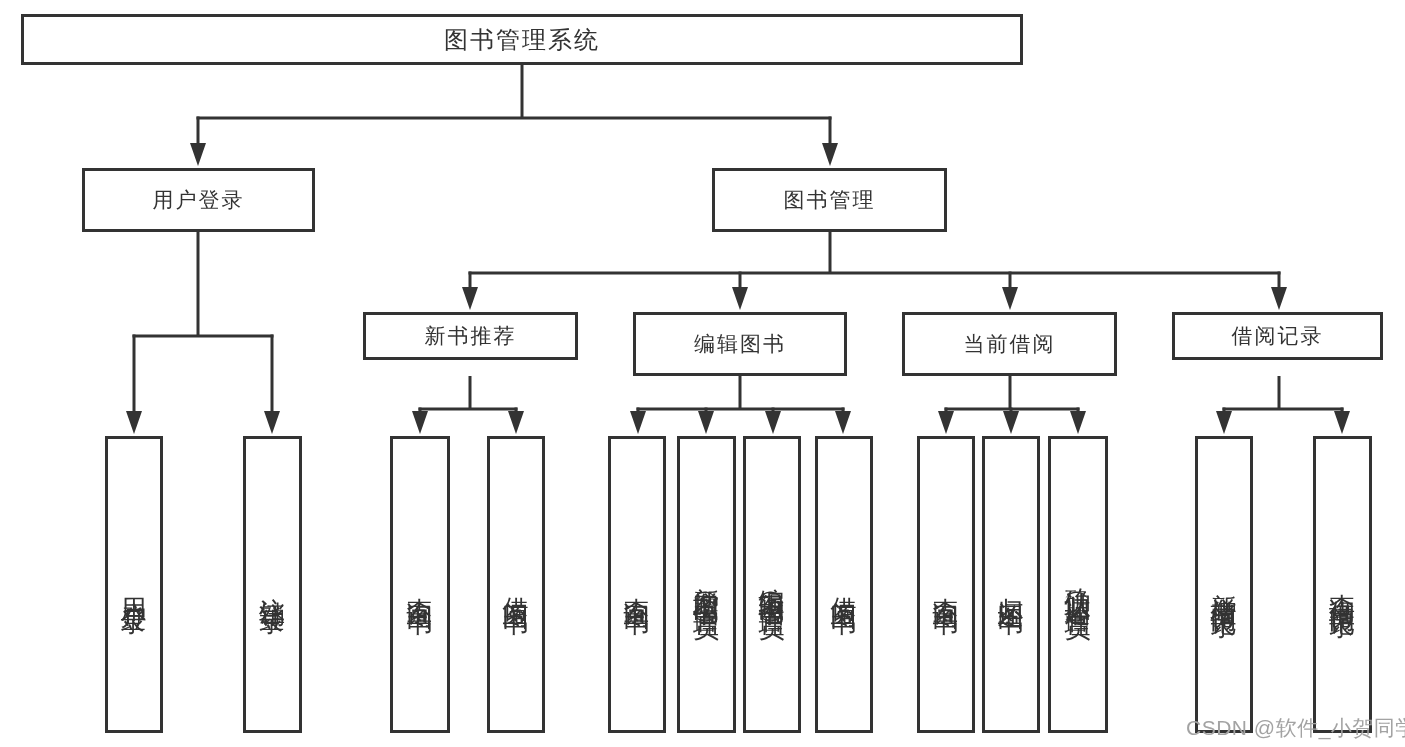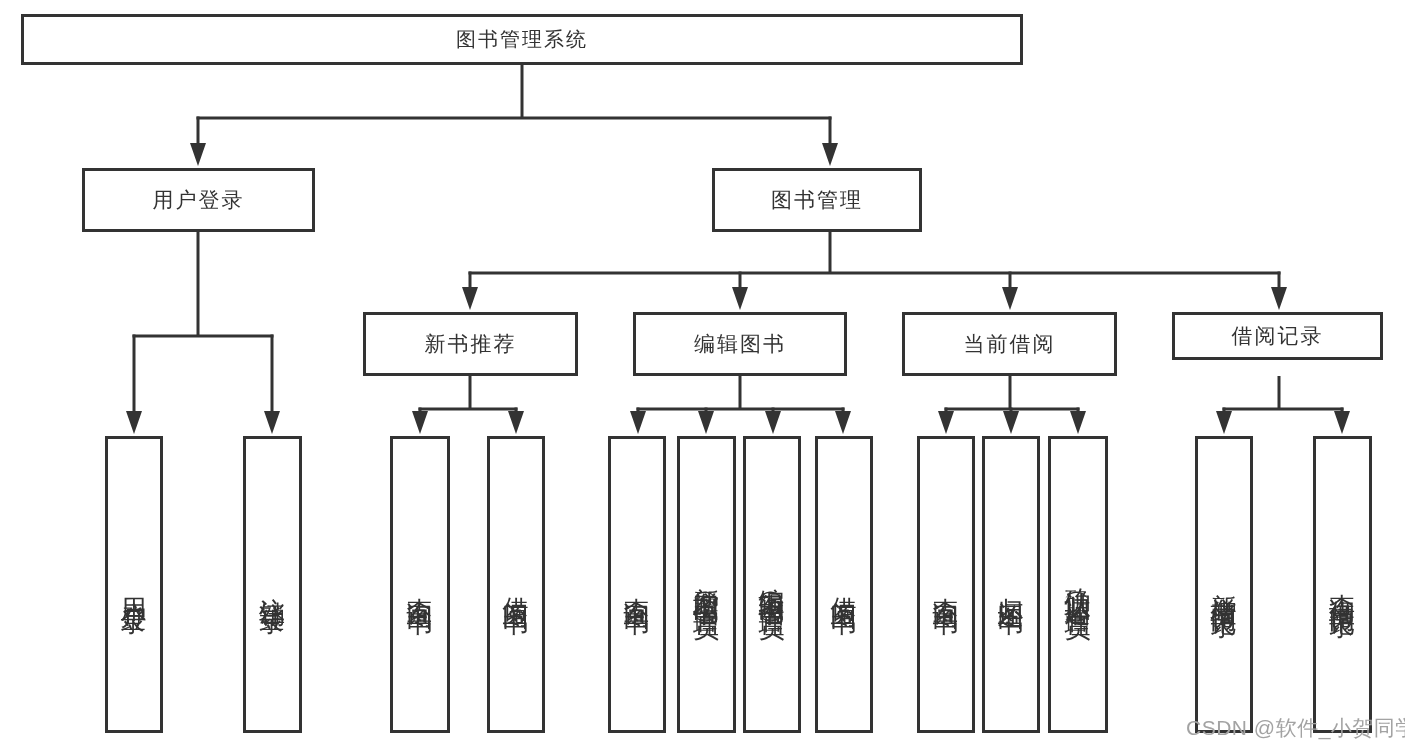--- a/index.html
+++ b/index.html
@@ -35,21 +35,21 @@
     background: var(--background);
     border: 3px solid var(--line);
     display: flex;
     align-items: center;
     justify-content: center;
     color: var(--text);
     letter-spacing: 2px;
     font-size: 21px;
     white-space: nowrap;
   }
-  .box.root { font-size: 20px; }
+  .box.root { font-size: 24px; }
 
   .vbox {
     position: absolute;
     z-index: 2;
     background: var(--background);
     border: 3px solid var(--line);
     top: 436px;
     height: 297px;
     display: flex;
     align-items: center;
@@ -139,23 +139,23 @@
     <line x1="1222.5" y1="409" x2="1343.5" y2="409"></line>
     <line x1="1224" y1="407.5" x2="1224" y2="420"></line>
     <polygon points="1216,411 1232,411 1224,434"></polygon>
     <line x1="1342" y1="407.5" x2="1342" y2="420"></line>
     <polygon points="1334,411 1350,411 1342,434"></polygon>
   </svg>
 
   <div class="box root" style="left:21px; top:14px; width:1002px; height:51px;">图书管理系统</div>
 
   <div class="box" style="left:82px; top:168px; width:233px; height:64px;">用户登录</div>
-  <div class="box" style="left:712px; top:168px; width:210px; height:64px;">图书管理</div>
-
-  <div class="box" style="left:363px; top:312px; width:215px; height:64px;">新书推荐</div>
+  <div class="box" style="left:712px; top:168px; width:235px; height:64px;">图书管理</div>
+
+  <div class="box" style="left:363px; top:312px; width:215px; height:48px;">新书推荐</div>
   <div class="box" style="left:633px; top:312px; width:214px; height:64px;">编辑图书</div>
   <div class="box" style="left:902px; top:312px; width:215px; height:64px;">当前借阅</div>
   <div class="box" style="left:1172px; top:312px; width:211px; height:48px;">借阅记录</div>
 
   <div class="vbox" style="left:105px; width:58px;">
     <span class="vlabel">用户登录</span>
   </div>
   <div class="vbox" style="left:243px; width:59px;">
     <span class="vlabel">注销登录</span>
   </div>

